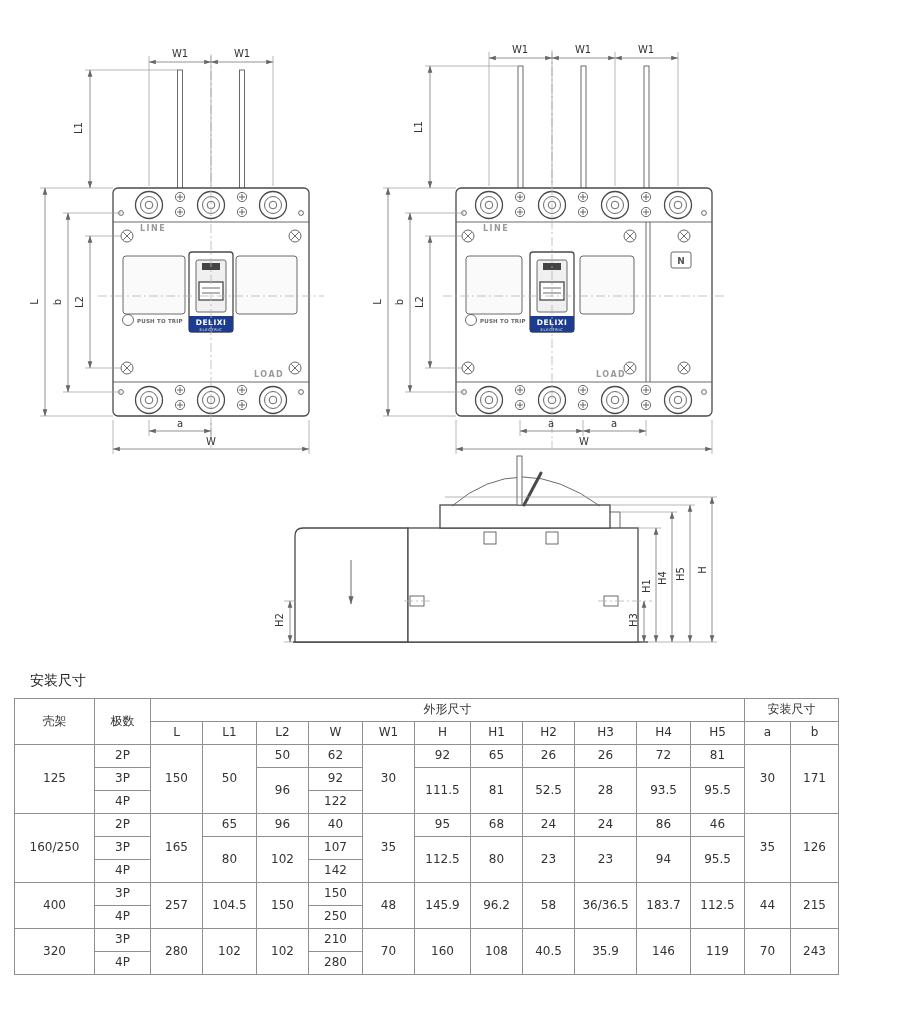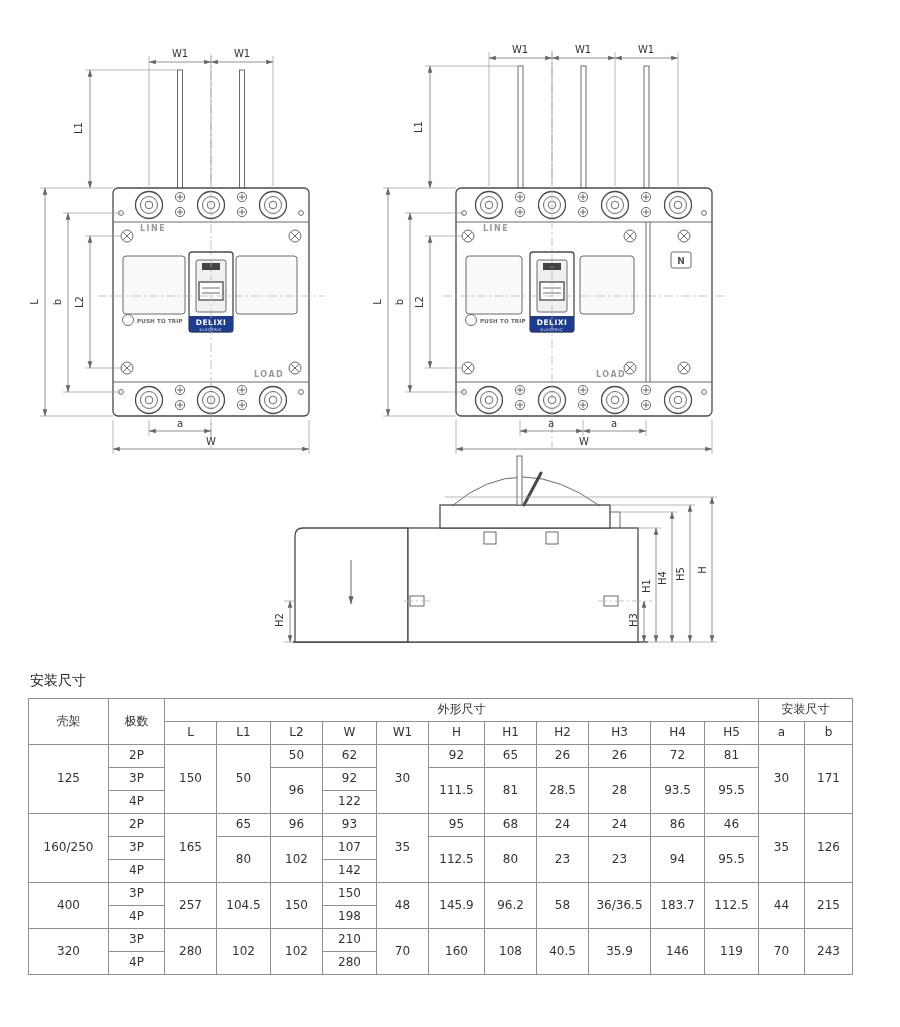--- a/index.html
+++ b/index.html
@@ -14,21 +14,21 @@
   svg text{font-family:"DejaVu Sans","Liberation Sans",sans-serif;fill:#333;}
   .dimtxt{font-size:10px;}
   .lbl{font-size:8px;fill:#9a9a9a;letter-spacing:1.5px;font-weight:bold;}
   .tiny{font-size:5.5px;fill:#666;font-weight:bold;letter-spacing:.2px;}
   .brand{font-size:7.5px;fill:#fff;font-weight:bold;letter-spacing:.5px;}
   .brandsub{font-size:3.6px;fill:#fff;letter-spacing:.7px;}
   .npole{font-size:9px;fill:#555;font-weight:bold;}
   
   .section-title{margin:12px 0 0 30px;font-size:14px;color:#222;}
   
-  table.dims{border-collapse:collapse;table-layout:fixed;margin:8px 0 0 28px;}
+  table.dims{border-collapse:collapse;table-layout:fixed;margin:8px 0 0 14px;}
   table.dims th,table.dims td{border:1px solid #8f8f8f;font-size:12px;font-weight:normal;
     color:#333;text-align:center;vertical-align:middle;height:22px;padding:0 2px;line-height:1.1;}
 </style>
 </head>
 <body>
 
 <svg class="drawing" viewBox="0 0 900 660" width="900" height="660" xmlns="http://www.w3.org/2000/svg">
   <defs>
     <marker id="arr" viewBox="0 0 10 10" refX="9.5" refY="5" markerWidth="9" markerHeight="9" orient="auto-start-reverse">
       <path d="M0,1.8 L10,5 L0,8.2 z" fill="#666"></path>
@@ -375,37 +375,37 @@
       <td>81</td>
       <td rowspan="3">30</td>
       <td rowspan="3">171</td>
     </tr>
     <tr>
       <td>3P</td>
       <td rowspan="2">96</td>
       <td>92</td>
       <td rowspan="2">111.5</td>
       <td rowspan="2">81</td>
-      <td rowspan="2">28.5</td>
+      <td rowspan="2">52.5</td>
       <td rowspan="2">28</td>
       <td rowspan="2">93.5</td>
       <td rowspan="2">95.5</td>
     </tr>
     <tr>
       <td>4P</td>
       <td>122</td>
     </tr>
 
     <tr>
       <td rowspan="3">160/250</td>
       <td>2P</td>
       <td rowspan="3">165</td>
       <td>65</td>
       <td>96</td>
-      <td>93</td>
+      <td>40</td>
       <td rowspan="3">35</td>
       <td>95</td>
       <td>68</td>
       <td>24</td>
       <td>24</td>
       <td>86</td>
       <td>46</td>
       <td rowspan="3">35</td>
       <td rowspan="3">126</td>
     </tr>
@@ -438,21 +438,21 @@
       <td rowspan="2">96.2</td>
       <td rowspan="2">58</td>
       <td rowspan="2">36/36.5</td>
       <td rowspan="2">183.7</td>
       <td rowspan="2">112.5</td>
       <td rowspan="2">44</td>
       <td rowspan="2">215</td>
     </tr>
     <tr>
       <td>4P</td>
-      <td>198</td>
+      <td>250</td>
     </tr>
 
     <tr>
       <td rowspan="2">320</td>
       <td>3P</td>
       <td rowspan="2">280</td>
       <td rowspan="2">102</td>
       <td rowspan="2">102</td>
       <td>210</td>
       <td rowspan="2">70</td>

